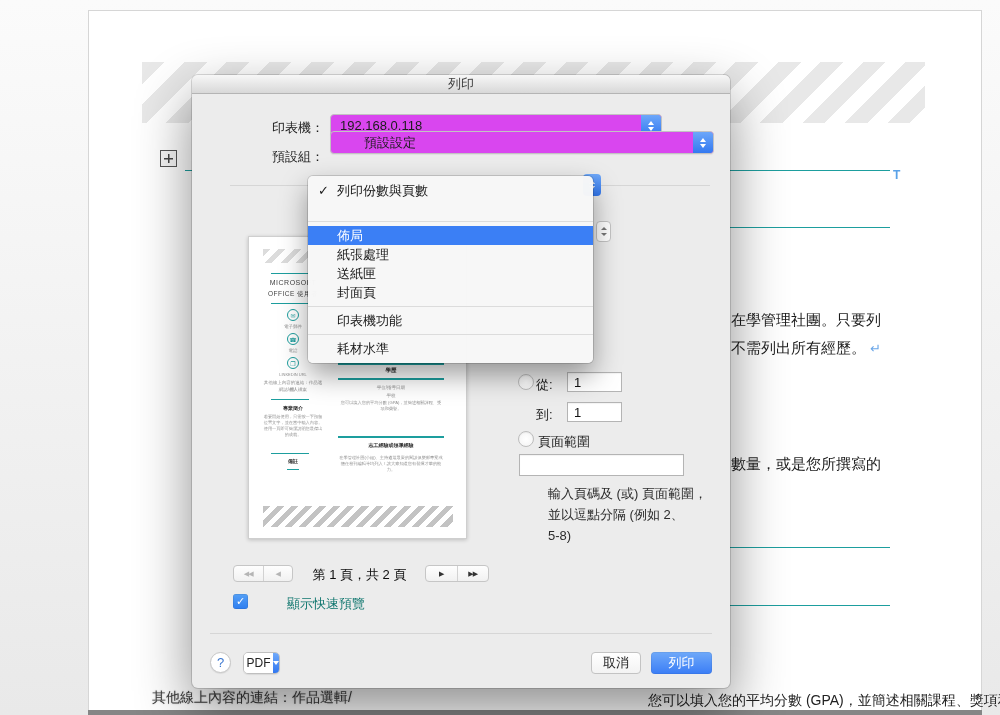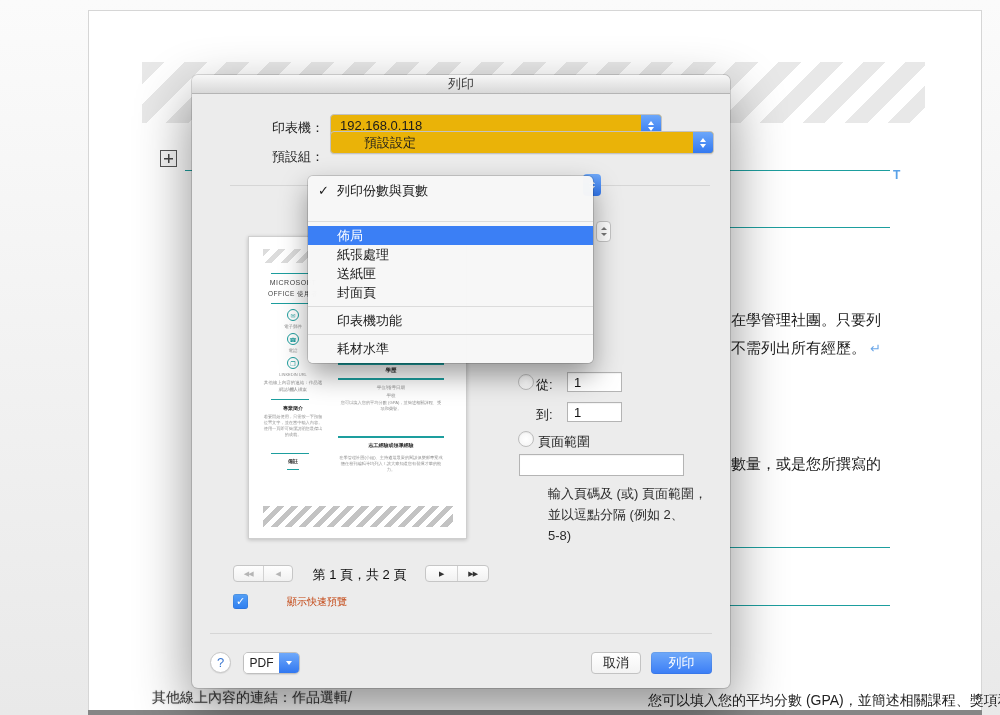--- a/index.html
+++ b/index.html
@@ -22,21 +22,21 @@
   .bottom-band { left:88px; top:710px; width:894px; height:5px; background:#868686; }
   .shadow-text { color:#3a3a3a; text-shadow:0 0 2px rgba(0,0,0,.25); }
 
   
   .dialog { left:192px; top:75px; width:538px; height:613px; background:#ececec; border-radius:6px;
             box-shadow:0 22px 55px rgba(0,0,0,.45), 0 0 0 1px rgba(0,0,0,.14); }
   .titlebar { left:0; top:0; width:538px; height:19px; border-radius:6px 6px 0 0;
               background:linear-gradient(#f7f7f7,#d8d8d8); border-bottom:1px solid #b4b4b4;
               text-align:center; font-size:13px; line-height:18px; color:#3f3f3f; }
   .fld-label { font-size:13px; color:#1e1e1e; text-align:right; }
-  .popup { background:#eab308; border:1px solid #c2c2c2; border-radius:4px; height:23px; display:flex; align-items:center;
+  .popup { background:#d946ef; border:1px solid #c2c2c2; border-radius:4px; height:23px; display:flex; align-items:center;
            box-shadow:0 1px 1px rgba(0,0,0,.06); overflow:hidden; }
   .popup .val { flex:1; font-size:13px; color:#1c1c1c; padding-left:9px; }
   .popup .cap { width:20px; height:23px; background:linear-gradient(#6fa9fa,#3177f0); display:flex; flex-direction:column;
                 align-items:center; justify-content:center; gap:2px; border-radius:0 3px 3px 0; }
   .tri-u { width:0; height:0; border-left:3.5px solid transparent; border-right:3.5px solid transparent; border-bottom:4px solid #fff; }
   .tri-d { width:0; height:0; border-left:3.5px solid transparent; border-right:3.5px solid transparent; border-top:4px solid #fff; }
   .sep { background:#d6d6d6; height:1px; }
   .blue-cap { width:18px; height:22px; background:linear-gradient(#6fa9fa,#3177f0); border-radius:4px; display:flex;
               flex-direction:column; align-items:center; justify-content:center; gap:2px; }
   .stepper { width:15px; height:21px; background:#fff; border:1px solid #c4c4c4; border-radius:4px; display:flex;
@@ -61,26 +61,26 @@
 
   
   .segbtn { height:17px; border:1px solid #c6c6c6; border-radius:4px; background:linear-gradient(#fefefe,#f1f1f1);
             display:flex; overflow:hidden; }
   .segbtn .seg { flex:1; display:flex; align-items:center; justify-content:center; font-size:7px; letter-spacing:-1px; }
   .segbtn .seg + .seg { border-left:1px solid #d2d2d2; }
   .dim { color:#b5b5b5; } .dark { color:#333; }
   .pg-status { font-size:13px; color:#0d0d0d; text-align:center; }
   .chkbox { width:15px; height:15px; border-radius:3px; background:linear-gradient(#55a0f6,#2e7ef0);
             color:#fff; font-size:11px; line-height:15px; text-align:center; box-shadow:inset 0 0 0 .5px rgba(0,0,0,.15); }
-  .chklabel { font-size:10px; color:#c2410c;padding-left:33px; }
+  .chklabel { font-size:13px; color:#0f766e;padding-left:33px; }
 
   
   .helpbtn { width:21px; height:21px; border-radius:50%; background:#fff; border:1px solid #c6c6c6;
              color:#3b77d0; font-size:13px; text-align:center; line-height:20px; box-shadow:0 1px 1px rgba(0,0,0,.08); }
-  .pdfbtn { width:57px; height:22px; border-radius:5px; overflow:hidden; display:flex; border:1px solid #bfbfbf;
+  .pdfbtn { width:37px; height:22px; border-radius:5px; overflow:hidden; display:flex; border:1px solid #bfbfbf;
             box-shadow:0 1px 1px rgba(0,0,0,.08); }
   .pdfbtn .lab { width:35px; background:#fff; font-size:12px; color:#222; display:flex; align-items:center; justify-content:center; }
   .pdfbtn .chev { flex:1; background:linear-gradient(#6fa9fa,#3177f0); display:flex; align-items:center; justify-content:center; }
   .btn { height:22px; border-radius:4px; font-size:13px; display:flex; align-items:center; justify-content:center; }
   .btn-plain { background:linear-gradient(#fff,#f3f3f3); border:1px solid #c3c3c3; color:#222; }
   .btn-blue { background:linear-gradient(#6fa9f9,#3a7df6); color:#fff; box-shadow:inset 0 0 0 .5px rgba(0,0,0,.1); }
 
   
   .radio { width:16px; height:16px; border-radius:50%; background:radial-gradient(#fff,#f2f2f2); border:1px solid #bdbdbd;
            box-shadow:inset 0 1px 1px rgba(0,0,0,.05); }

